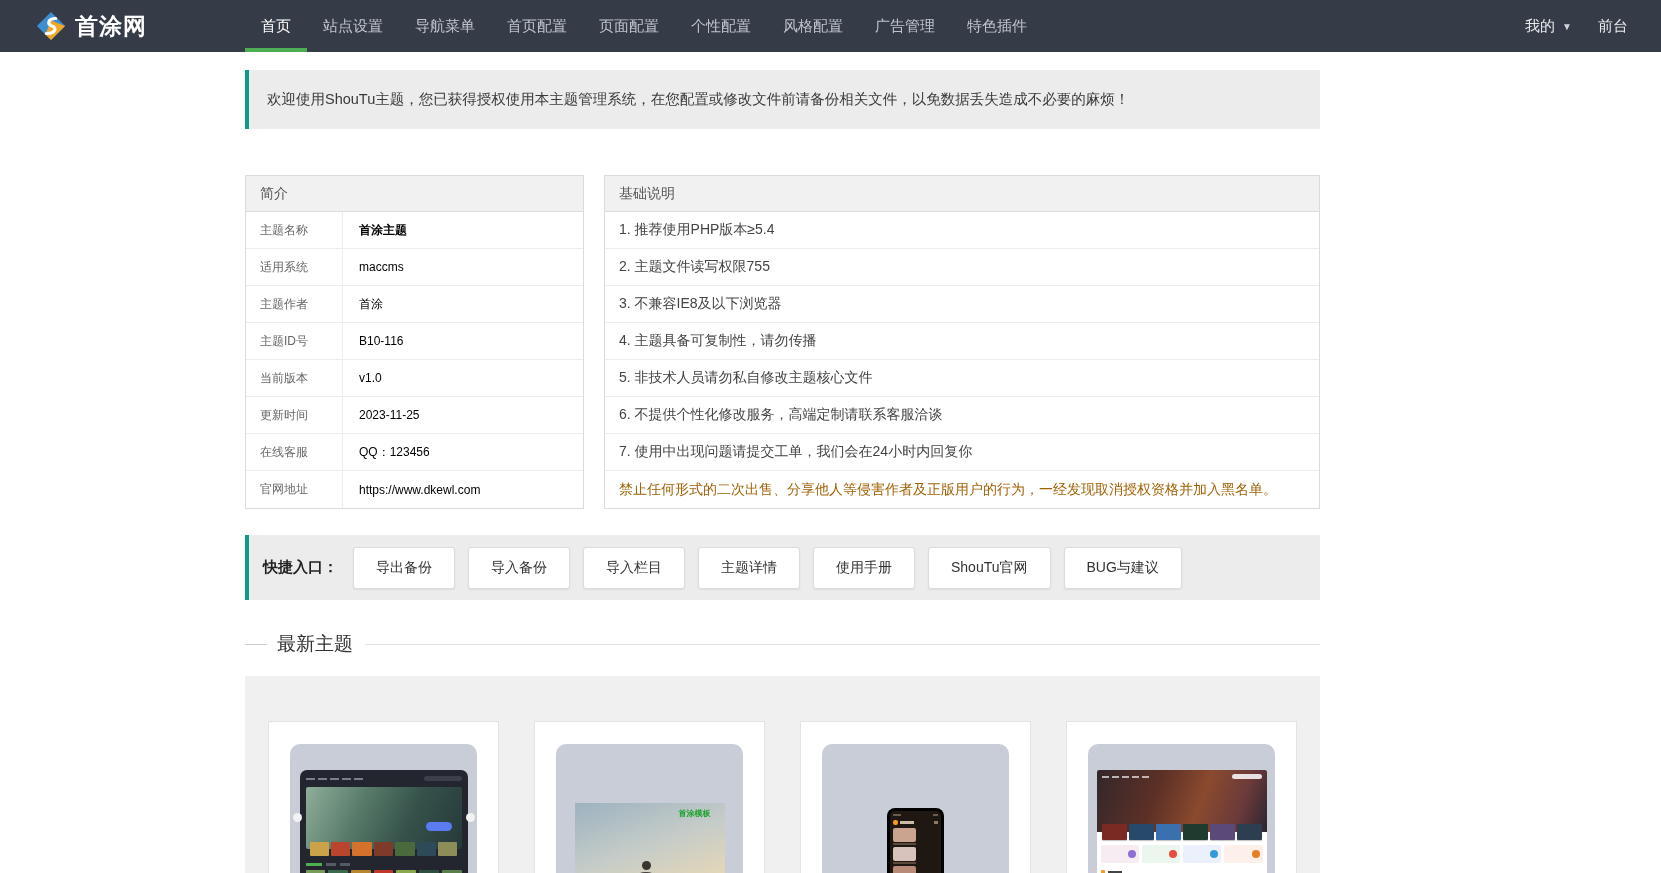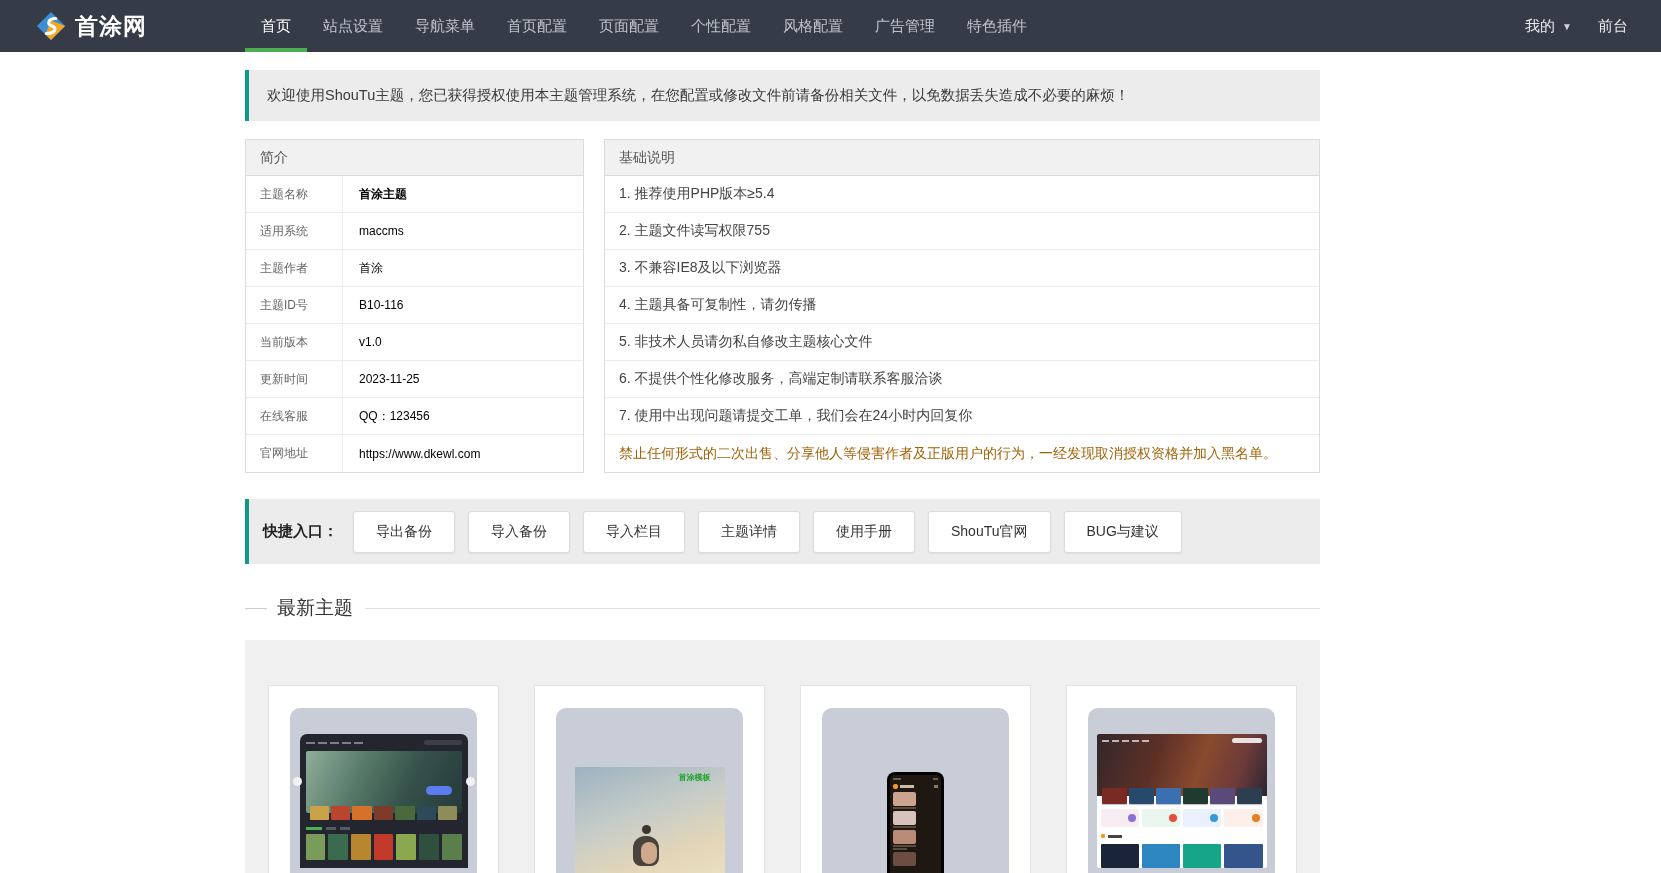--- a/index.html
+++ b/index.html
@@ -15,24 +15,24 @@
     color:#bfc4cc; cursor:pointer; text-decoration:none; }
   .nav-item.active { color:#fff; }
   .nav-item.active::after { content:""; position:absolute; left:0; right:0; bottom:0; height:4px; background:#4cae50; }
   .nav-right { margin-left:auto; display:flex; align-items:stretch; padding-right:20px; }
   .nav-right .nav-item { color:#e7eaee; padding:0 13px; }
   .caret { font-size:10px; margin-left:7px; color:#cfd3da; }
 
   
   .container { width:1075px; margin-left:245px; }
 
-  .alert { margin-top:18px; background:#ececec; border-left:4px solid #0f9a87; height:51px;
+  .alert { margin-top:18px; background:#ececec; border-left:4px solid #0f9a87; height:59px;
     display:flex; align-items:center; padding:0 18px; font-size:14.5px; color:#3a3a3a; }
 
-  .info-row { margin-top:18px; display:flex; gap:20px; }
+  .info-row { margin-top:46px; display:flex; gap:20px; }
   .panel { border:1px solid #dcdcdc; background:#fff; }
   .panel-header { background:#f1f1f1; border-bottom:1px solid #dcdcdc; padding:0 14px; height:36px;
     display:flex; align-items:center; font-size:14px; color:#555; }
   .intro-panel { width:339px; flex:0 0 339px; }
   .trow { display:flex; height:37px; border-bottom:1px solid #ececec; font-size:12px; align-items:stretch; }
   .trow:last-child { border-bottom:none; }
   .tlabel { width:97px; flex:0 0 97px; border-right:1px solid #ececec; display:flex; align-items:center;
     padding-left:14px; color:#666; }
   .tvalue { display:flex; align-items:center; padding-left:16px; color:#000000; }
   .tvalue.bold { font-weight:bold; }

